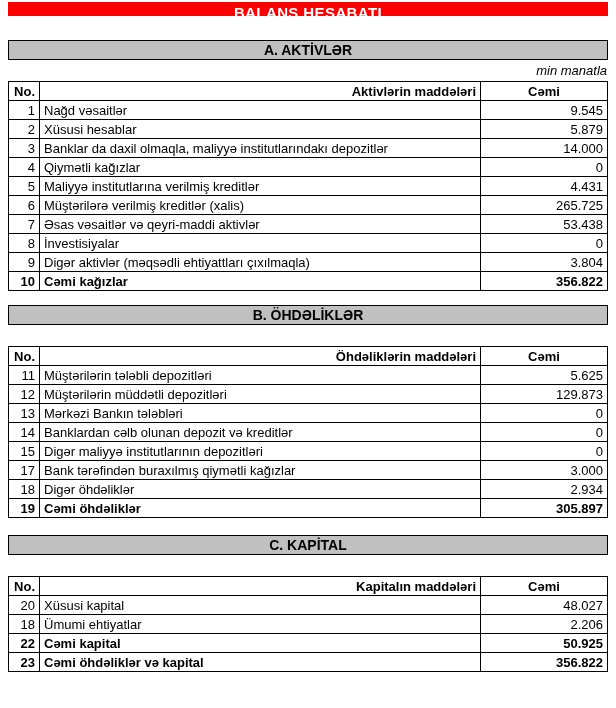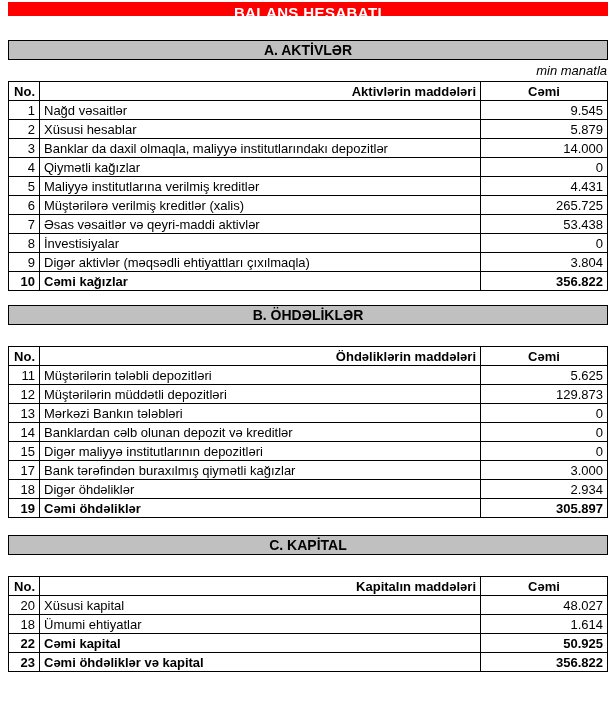--- a/index.html
+++ b/index.html
@@ -201,21 +201,21 @@
       </thead>
       <tbody>
           <tr>
             <td class="c-no">20</td>
             <td class="c-desc">Xüsusi kapital</td>
             <td class="c-total">48.027</td>
           </tr>
           <tr>
             <td class="c-no">18</td>
             <td class="c-desc">Ümumi ehtiyatlar</td>
-            <td class="c-total">1.614</td>
+            <td class="c-total">2.206</td>
           </tr>
           <tr class="total-row">
             <td class="c-no">22</td>
             <td class="c-desc">Cəmi kapital</td>
             <td class="c-total">50.925</td>
           </tr>
           <tr class="total-row">
             <td class="c-no">23</td>
             <td class="c-desc">Cəmi öhdəliklər və kapital</td>
             <td class="c-total">356.822</td>

